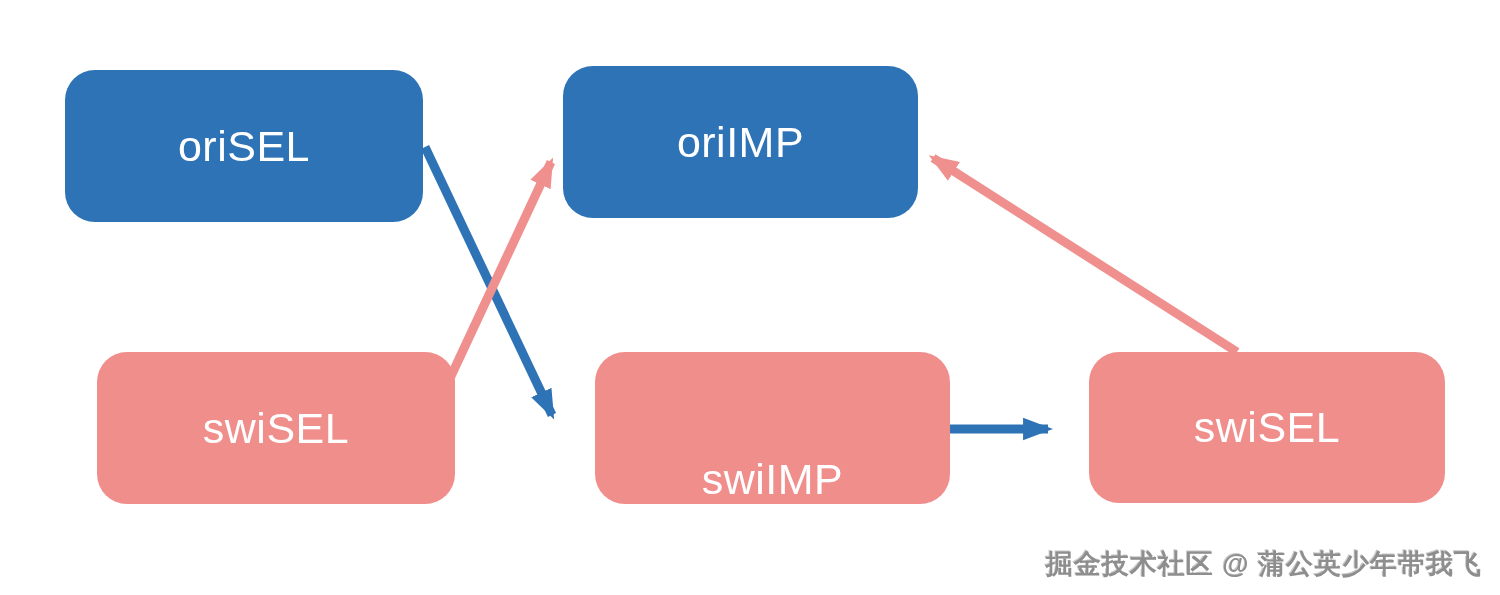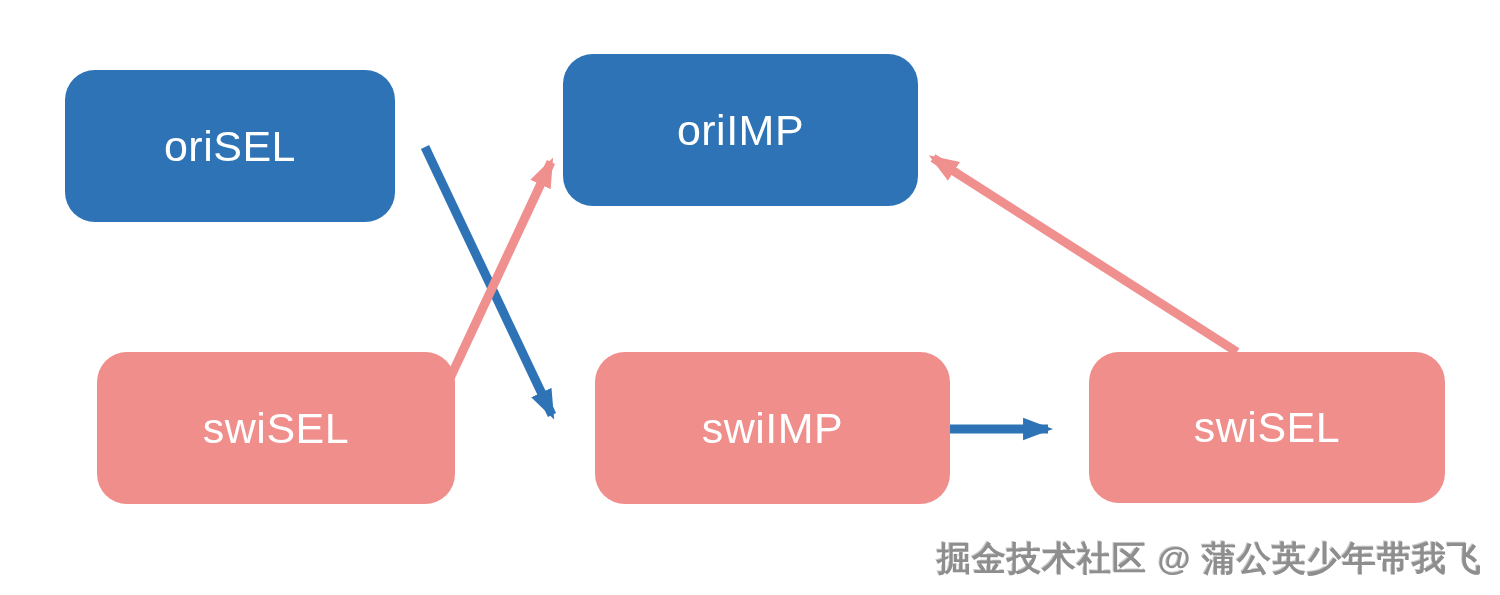--- a/index.html
+++ b/index.html
@@ -33,31 +33,31 @@
   .node .label {
     color: #ffffff;
     font-size: 43px;
     font-weight: 500;
     letter-spacing: 0.5px;
     user-select: none;
   }
   .node-blue { background: #2E73B6; }
   .node-pink { background: #F08E8C; margin-left: 32px; }
 
-  .node-ori-sel       { left: 65px;   top: 70px;  width: 330px; height: 152px; }
-  .node-ori-imp       { left: 563px;  top: 54px;  width: 355px; height: 152px; }
+  .node-ori-sel       { left: 65px;   top: 70px;  width: 358px; height: 152px; }
+  .node-ori-imp       { left: 563px;  top: 66px;  width: 355px; height: 152px; }
   .node-swi-sel-left  { left: 65px;   top: 352px; width: 358px; height: 152px; }
-  .node-swi-imp       { left: 563px;  top: 352px; width: 355px; height: 152px; }
+  .node-swi-imp       { left: 563px;  top: 352px; width: 355px; height: 152px; align-items: flex-end; }
   .node-swi-sel-right { left: 1057px; top: 352px; width: 356px; height: 151px; }
 
   .watermark {
     position: absolute;
     right: 18px;
     bottom: 13px;
-    font-size: 34px;
+    font-size: 27px;
     font-weight: bold;
     color: #8e8e8e;
     text-shadow: 2px 2px 0 #ffffff, -1px -1px 0 #c9c9c9;
     letter-spacing: 1px;
     white-space: nowrap;
     user-select: none;
   }
 </style>
 </head>
 <body>

